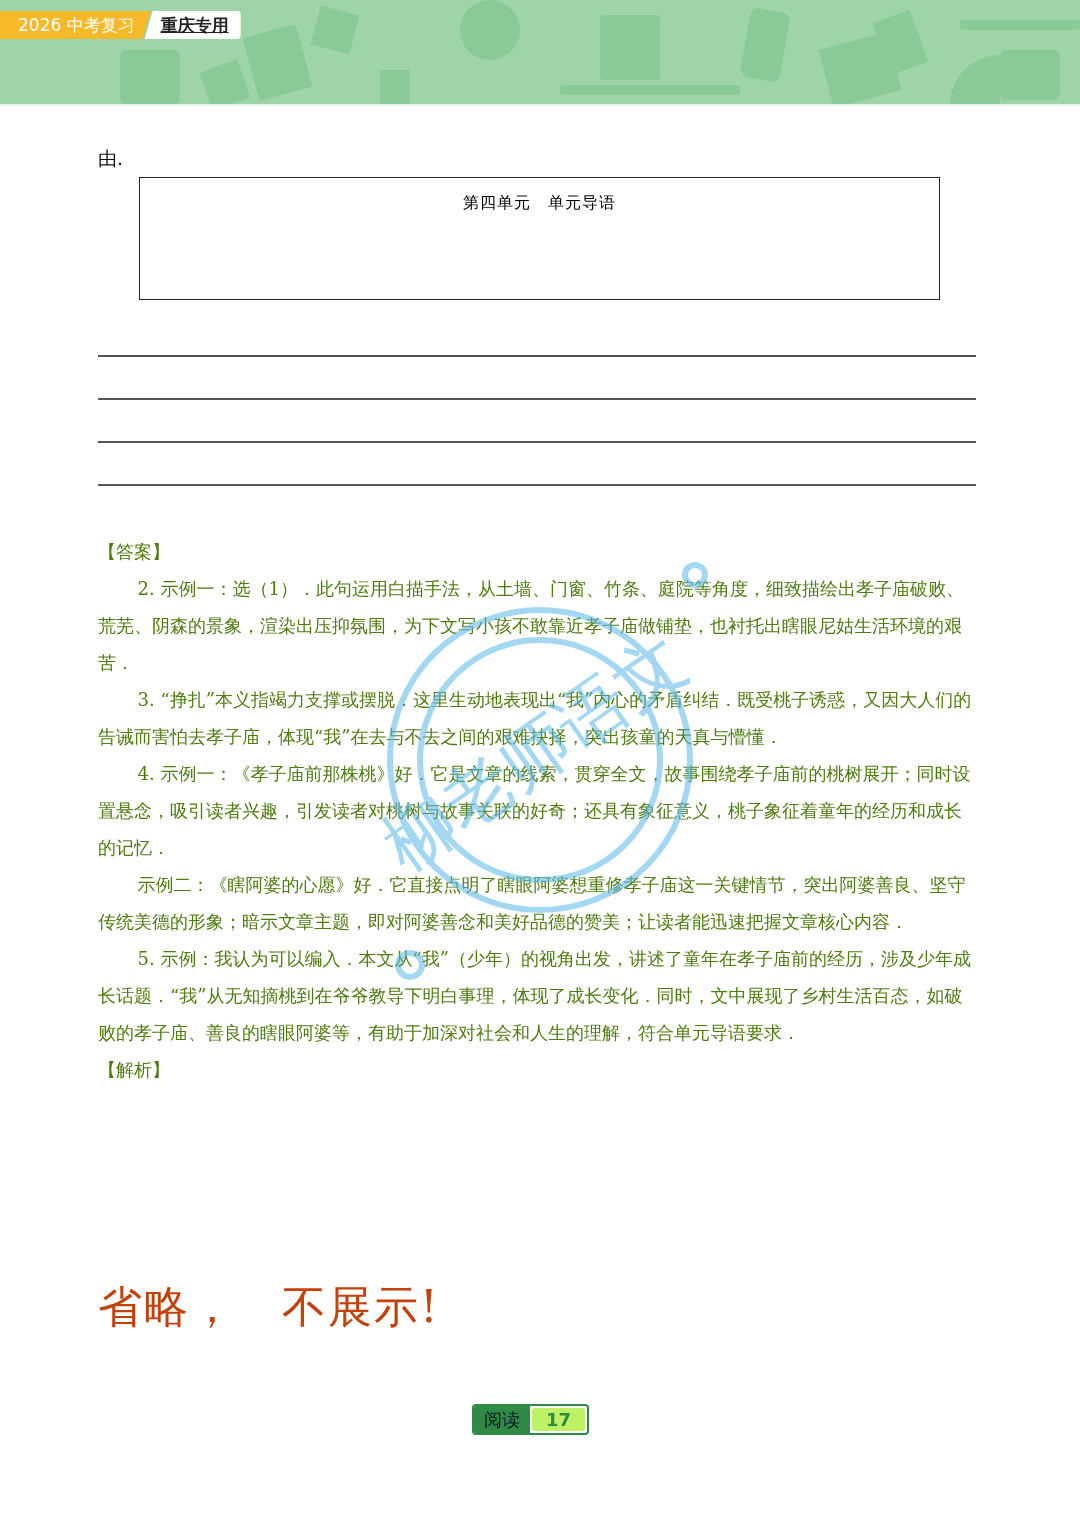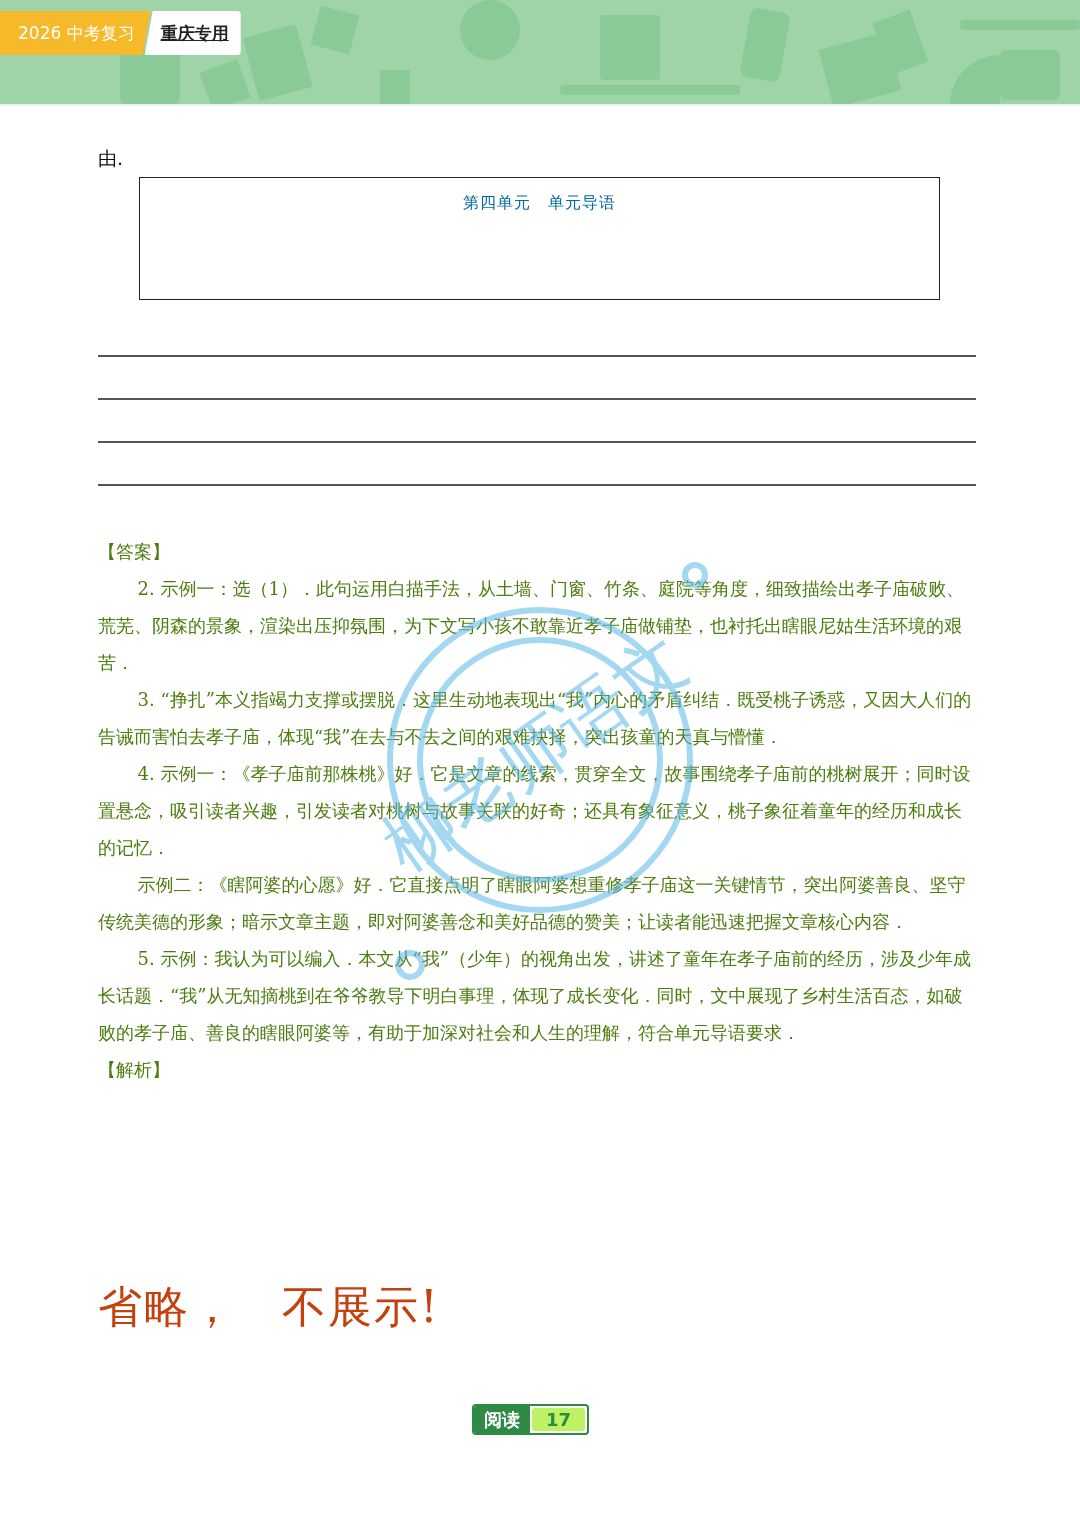--- a/index.html
+++ b/index.html
@@ -7,42 +7,42 @@
       width: 1080px; height: 1527px; background: #ffffff; position: relative; overflow: hidden;
       font-family: "DejaVu Serif", "Liberation Serif", serif;
     }
     .header {
       position: absolute; left: 0; top: 0; width: 1080px; height: 104px;
       background: #9fd3a8; overflow: hidden;
     }
     .header .deco { position: absolute; left: 0; top: 0; }
     .header-bottom { position: absolute; left: 0; top: 104px; width: 1080px; height: 2px; background: #e8f4ea; }
     .tag {
-      position: absolute; left: 0; top: 11px; height: 44px; display: flex; align-items: stretch;
+      position: absolute; left: 0; top: 11px; height: 28px; display: flex; align-items: stretch;
       font-family: "DejaVu Sans", sans-serif; font-size: 17px;
     }
     .tag-year {
       background: #f5b92a; color: #fff; padding: 0 18px 0 18px; display: flex; align-items: center;
       clip-path: polygon(0 0, 100% 0, calc(100% - 8px) 100%, 0 100%);
       padding-right: 16px;
     }
     .tag-region {
       background: #ffffff; color: #222; padding: 0 12px 0 10px; display: flex; align-items: center;
       margin-left: -6px; border-radius: 0 4px 4px 0; font-weight: bold;
       clip-path: polygon(8px 0, 100% 0, 100% 100%, 0 100%);
       padding-left: 16px;
       text-decoration: underline;
     }
     .lead {
       position: absolute; left: 98px; top: 146px; font-size: 19px; color: #111;
     }
     .guide-box {
       position: absolute; left: 139px; top: 177px; width: 801px; height: 123px;
       border: 1.5px solid #222; box-sizing: border-box;
-      font-family: "DejaVu Serif", serif; color: #0369a1;
+      font-family: "DejaVu Serif", serif; color: #000000;
     }
     .guide-title { text-align: center; font-size: 16px; margin-top: 15px; letter-spacing: 1px; }
     .guide-body { font-size: 16px; line-height: 37px; padding: 4px 10px 0 10px; text-indent: 2em; letter-spacing: 1.3px; }
     .answer-lines { position: absolute; left: 98px; top: 355px; width: 878px; }
     .answer-line { height: 1.5px; background: #555; margin-bottom: 41.5px; }
     .answers {
       position: absolute; left: 98px; top: 533px; width: 880px;
       color: #4d7c0f; font-size: 18px; line-height: 37px;
       font-family: "DejaVu Serif", serif;
     }
@@ -51,21 +51,21 @@
     .omit {
       position: absolute; left: 98px; top: 1278px; color: #c2410c; font-size: 44px;
       font-family: "DejaVu Serif", serif; letter-spacing: 2px;
     }
     .watermark { position: absolute; left: 360px; top: 560px; pointer-events: none; opacity: 0.55; }
     .page-num {
       position: absolute; left: 472px; top: 1404px; height: 27px; display: flex;
       border: 2px solid #2f8a46; border-radius: 4px; overflow: hidden;
       font-family: "DejaVu Sans", sans-serif; font-size: 18px;
     }
-    .page-num .sec { background: #2f8a46; color: #ffffff; padding: 0 10px; display: flex; align-items: center; font-weight: bold; }
+    .page-num .sec { background: #2f8a46; color: #0f172a; padding: 0 10px; display: flex; align-items: center; font-weight: normal; }
     .page-num .num { background: #bef264; color: #2f8a46; padding: 0 14px; display: flex; align-items: center; font-weight: bold; margin: 2px; border-radius: 3px; }
   </style>
 </head>
 <body>
 
 <div class="header">
   <svg class="deco" width="1080" height="104" viewBox="0 0 1080 104">
     <g fill="#86c895" opacity="0.8">
       <rect x="120" y="50" width="60" height="54" rx="6"></rect>
       <rect x="205" y="65" width="40" height="40" transform="rotate(-20 225 85)"></rect>

